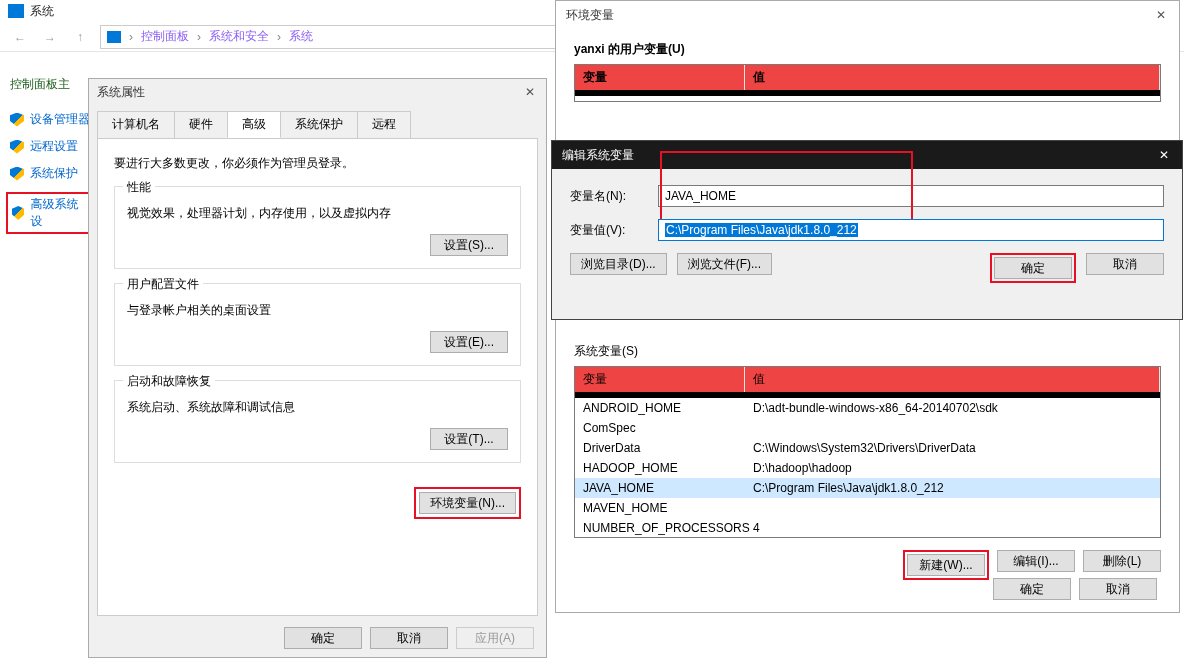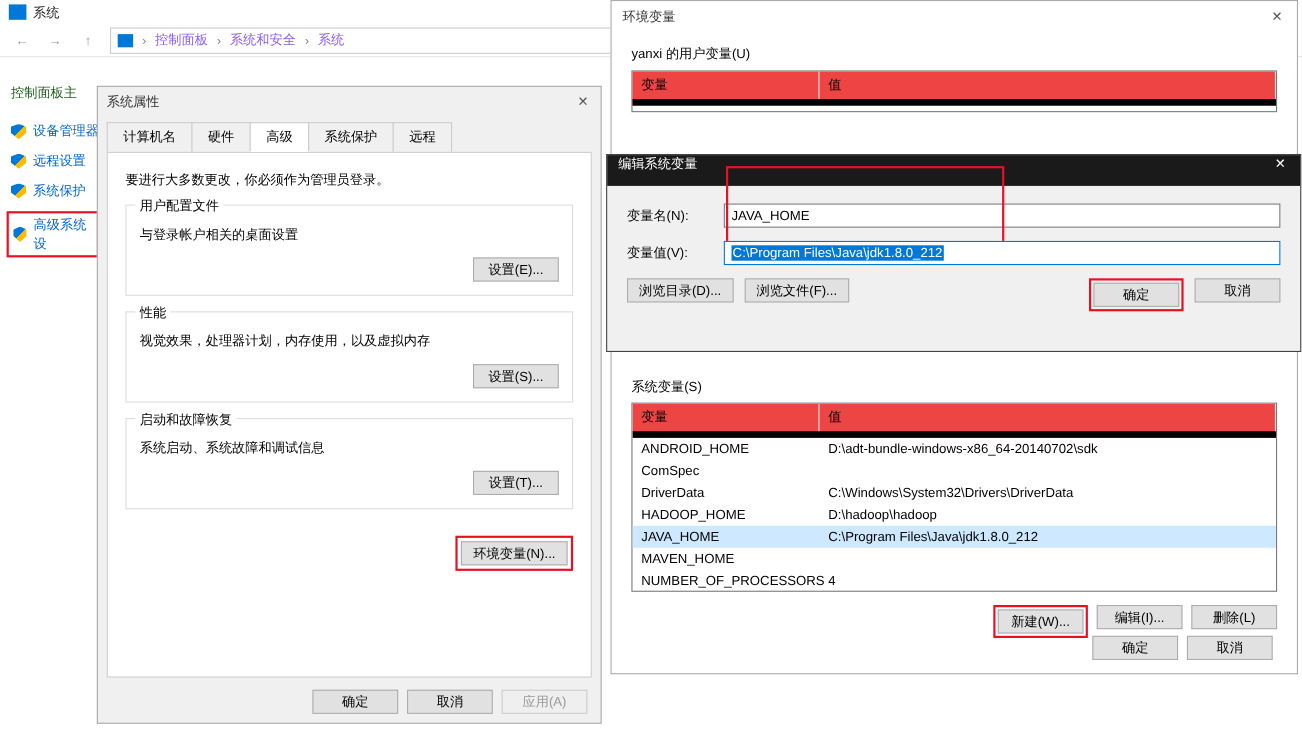--- a/index.html
+++ b/index.html
@@ -32,39 +32,39 @@
 .settings-btn-row { display: flex; justify-content: flex-end; }
 .win-btn { min-width: 78px; height: 22px; background: #e1e1e1; border: 1px solid #adadad; padding: 2px 10px; cursor: pointer; text-align: center; }
 .win-btn.disabled { color: #999; border-color: #ccc; background: #efefef; }
 .env-btn-box { display: flex; justify-content: flex-end; margin-top: 24px; }
 .env-btn-box .red-outline { border: 2px solid #e81123; padding: 3px; }
 .dlg-btn-row { position: absolute; bottom: 8px; right: 12px; display: flex; gap: 8px; }
 
 
 .envvars { position: absolute; left: 555px; top: 0; width: 625px; height: 613px; background: #fff; border: 1px solid #aaa; }
 .envvars-title { height: 28px; padding: 6px 10px; display: flex; align-items: center; justify-content: space-between; color: #333; }
-.section { margin: 12px 18px; }
+.section { margin: 12px 18px; font-weight: bold; }
 .section-label { margin-bottom: 6px; }
 .list-box { border: 1px solid #7a7a7a; height: auto; }
 .list-head { display: flex; border-bottom: 6px solid #000000; background: #ef4444; }
 .list-head > div { padding: 4px 8px; border-right: 1px solid #e5e5e5; }
 .col-name { width: 170px; }
 .col-val { flex: 1; }
 .list-row { display: flex; padding: 3px 0; }
 .list-row.sel { background: #cde8ff; }
 .list-row > div:first-child { width: 170px; padding-left: 8px; }
 .list-row > div:last-child { flex: 1; padding-left: 8px; }
 .sys-section { position: absolute; left: 18px; right: 18px; top: 342px; }
 .sys-list-box { border: 1px solid #7a7a7a; height: 172px; overflow: hidden; }
 .btns-row { display: flex; justify-content: flex-end; gap: 8px; margin-top: 12px; }
 .btns-row .red-outline { border: 2px solid #e81123; padding: 2px; }
 
 
 .editvar { position: absolute; left: 551px; top: 140px; width: 632px; height: 180px; background: #f0f0f0; border: 1px solid #444; }
-.editvar-title { height: 28px; background: #1a1a1a; color: #fff; display: flex; justify-content: space-between; padding: 0 10px; }
+.editvar-title { height: 28px; background: #1a1a1a; color: #fff; display: flex; align-items: center; justify-content: space-between; padding: 0 10px; }
 .editvar-body { padding: 16px 18px; }
 .field-row { display: flex; align-items: center; margin-bottom: 12px; }
 .field-label { width: 88px; }
 .field-input-wrap { flex: 1; position: relative; }
 .field-input { width: 100%; height: 22px; border: 1px solid #7a7a7a; padding: 2px 6px; background: #fff; }
 .sel-text { background: #0078d7; color: #fff; padding: 0 1px; }
 .red-overlay { position: absolute; border: 2px solid #e81123; pointer-events: none; }
 .editvar-btns { display: flex; justify-content: space-between; }
 .left-btns { display: flex; gap: 10px; }
 .right-btns { display: flex; gap: 10px; }
@@ -123,31 +123,31 @@
   <div class="tab-row">
     <div class="tab">计算机名</div>
     <div class="tab">硬件</div>
     <div class="tab active">高级</div>
     <div class="tab">系统保护</div>
     <div class="tab">远程</div>
   </div>
   <div class="tab-body">
     <div style="margin-bottom:14px">要进行大多数更改，你必须作为管理员登录。</div>
     <div class="group-box">
+      <div class="group-title">性能</div>
+      <div class="group-desc">视觉效果，处理器计划，内存使用，以及虚拟内存</div>
+      <div class="settings-btn-row">
+          <button class="win-btn">设置(S)...</button>
+        </div>
+    </div>
+    <div class="group-box">
       <div class="group-title">用户配置文件</div>
       <div class="group-desc">与登录帐户相关的桌面设置</div>
       <div class="settings-btn-row">
           <button class="win-btn">设置(E)...</button>
-        </div>
-    </div>
-    <div class="group-box">
-      <div class="group-title">性能</div>
-      <div class="group-desc">视觉效果，处理器计划，内存使用，以及虚拟内存</div>
-      <div class="settings-btn-row">
-          <button class="win-btn">设置(S)...</button>
         </div>
     </div>
     <div class="group-box">
       <div class="group-title">启动和故障恢复</div>
       <div class="group-desc">系统启动、系统故障和调试信息</div>
       <div class="settings-btn-row">
           <button class="win-btn">设置(T)...</button>
         </div>
     </div>
     <div class="env-btn-box">

